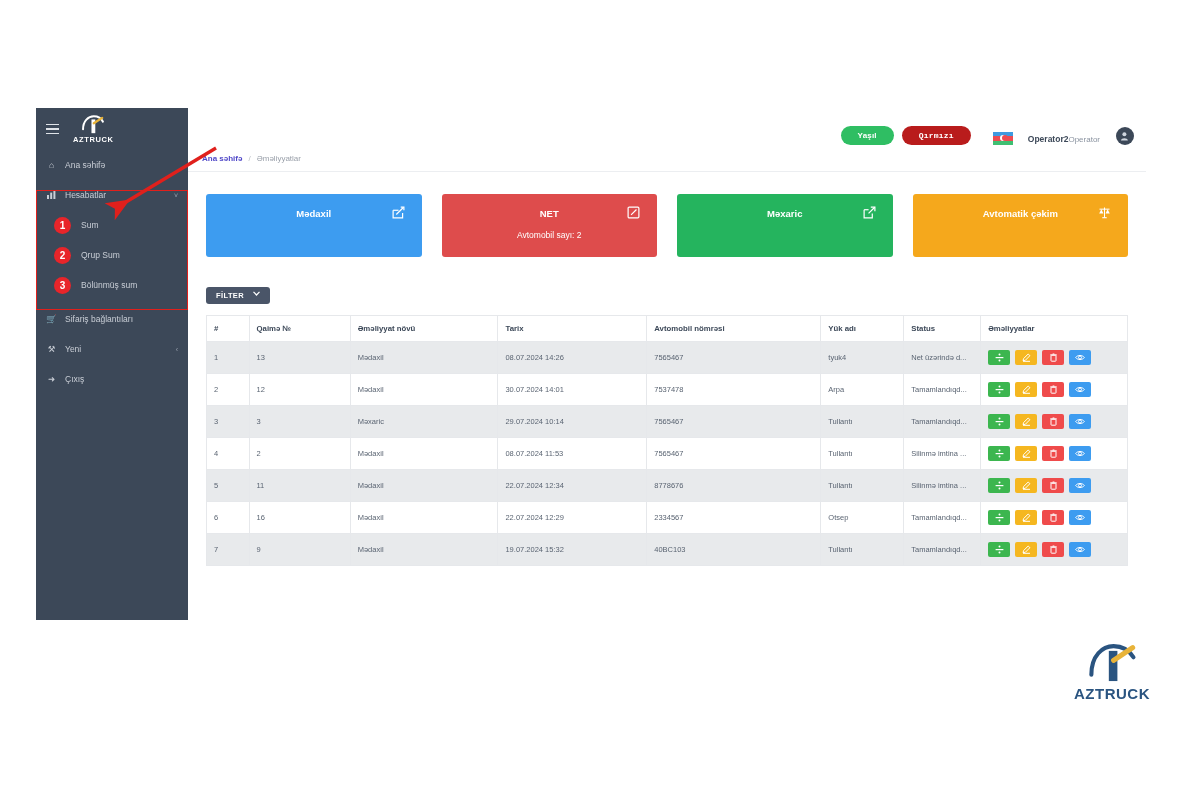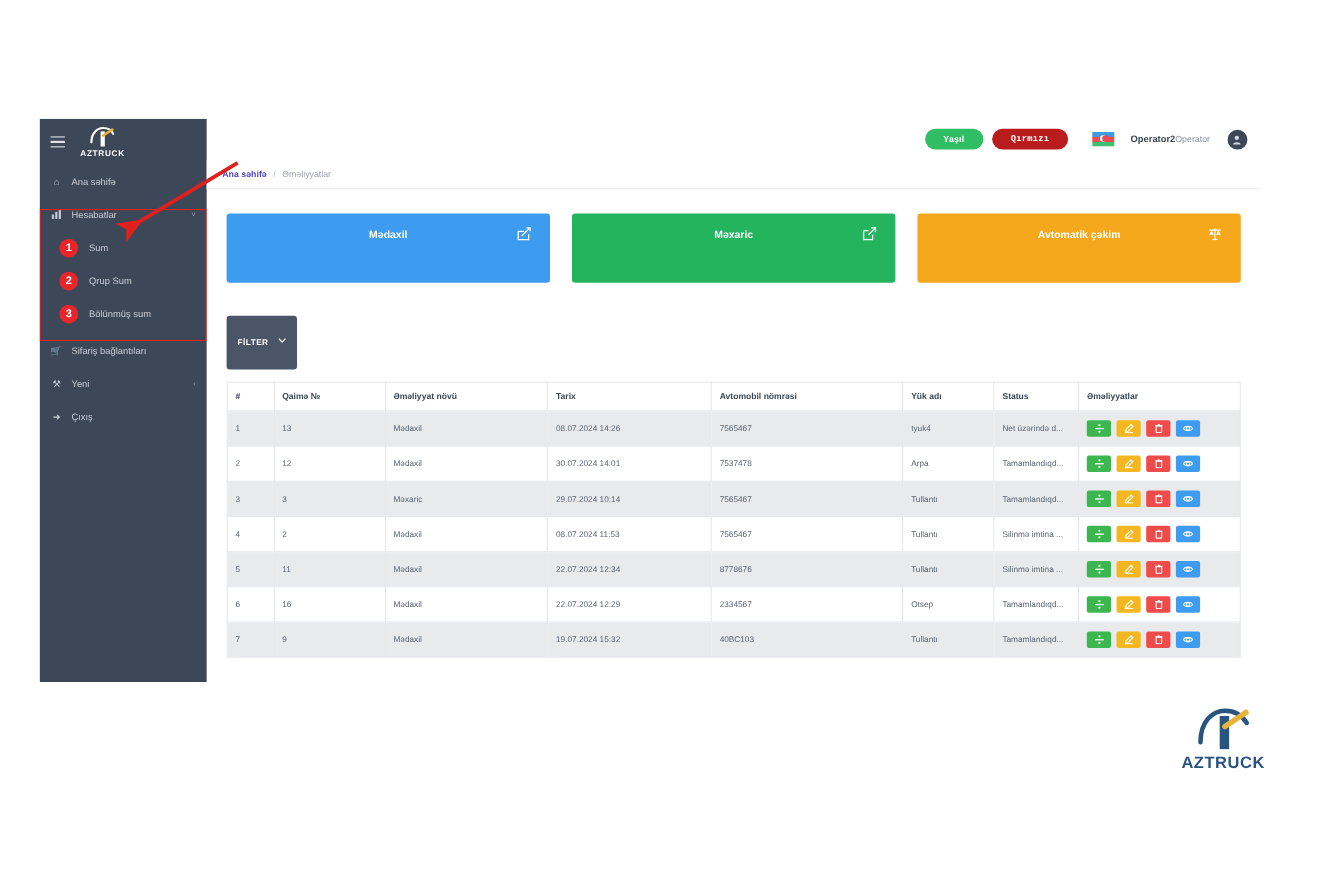--- a/index.html
+++ b/index.html
@@ -67,21 +67,21 @@
     width: 152px; height: 120px;
     border: 1.6px solid #e0201c;
     pointer-events: none;
   }
 
   
   .topbar {
     position: absolute; left: 152px; top: 0;
     width: 958px; height: 37px;
     background: #ffffff;
-    display: flex; align-items: center; justify-content: flex-end;
+    display: flex; align-items: flex-end; justify-content: flex-end;
     padding-right: 12px; gap: 8px;
   }
   .pill {
     color: #fff; font-size: 8px; font-weight: 600;
     padding: 5px 17px; border-radius: 11px; cursor:pointer;
     letter-spacing: .2px;
   }
   .pill.green { background: #2fbe63; }
   .pill.red { background: #b91c1c; font-family: Liberation Mono, monospace; }
   .flag {
@@ -140,21 +140,21 @@
   .card.blue   { background: #3d9cf0; }
   .card.red    { background: #de4c4c; }
   .card.green  { background: #25b45e; }
   .card.orange { background: #f5a81c; }
 
   .filterbar { padding: 14px 18px 0 18px; }
   .filter-btn {
     display: inline-flex; align-items: flex-start; gap: 9px;
     background: #4a5568; color: #fff;
     font-size: 7.5px; font-weight: 700; letter-spacing:.4px;
-    padding: 20px 10px; border-radius: 3px; cursor:pointer;margin-top:16px;
+    padding: 4px 10px; border-radius: 3px; cursor:pointer;margin-top:16px;
   }
 
   .tablewrap { padding: 11px 18px 0 18px; }
   table.grid { width: 100%; border-collapse: collapse; table-layout: fixed; }
   table.grid th {
     text-align: left; font-size: 7.8px; font-weight: 700; color: #3c4858;
     padding: 8px 7px; border: 1px solid #e6e8eb; background: #fff;
     white-space: nowrap; overflow: hidden;
   }
   table.grid td {
@@ -311,20 +311,28 @@
           <div class="card-title">Mədaxil</div>
           <div class="card-sub"></div>
           <svg class="card-ico" viewBox="0 0 14 14">
             <path d="M1.2 4.6 V12.8 H11.4 V7.6" fill="none" stroke="#fff" stroke-width="1.3"></path>
             <path d="M1.2 4.6 H7.0" fill="none" stroke="#fff" stroke-width="1.3"></path>
             <path d="M4.6 9.2 L12.2 1.6" stroke="#fff" stroke-width="1.3"></path>
             <path d="M9.4 1.2 H12.8 V4.6" fill="none" stroke="#fff" stroke-width="1.3"></path>
           </svg>
         </div>
 
+        <div class="card red">
+          <div class="card-title">NET</div>
+          <div class="card-sub">Avtomobil sayı: 2</div>
+          <svg class="card-ico" viewBox="0 0 14 14">
+            <rect x="1.2" y="1.2" width="11.6" height="11.6" rx="1.2" fill="none" stroke="#fff" stroke-width="1.3"></rect>
+            <path d="M4.4 9.6 L10.2 3.8" stroke="#fff" stroke-width="1.3"></path>
+          </svg>
+        </div>
 
         <div class="card green">
           <div class="card-title">Məxaric</div>
           <div class="card-sub"></div>
           <svg class="card-ico" viewBox="0 0 14 14">
             <path d="M1.2 4.0 V12.8 H10.0 V8.0" fill="none" stroke="#fff" stroke-width="1.3"></path>
             <path d="M1.2 4.0 H6.0" fill="none" stroke="#fff" stroke-width="1.3"></path>
             <path d="M6.0 8.0 L12.6 1.4" stroke="#fff" stroke-width="1.3"></path>
             <path d="M8.4 1.2 H12.8 V5.6" fill="none" stroke="#fff" stroke-width="1.3"></path>
           </svg>

